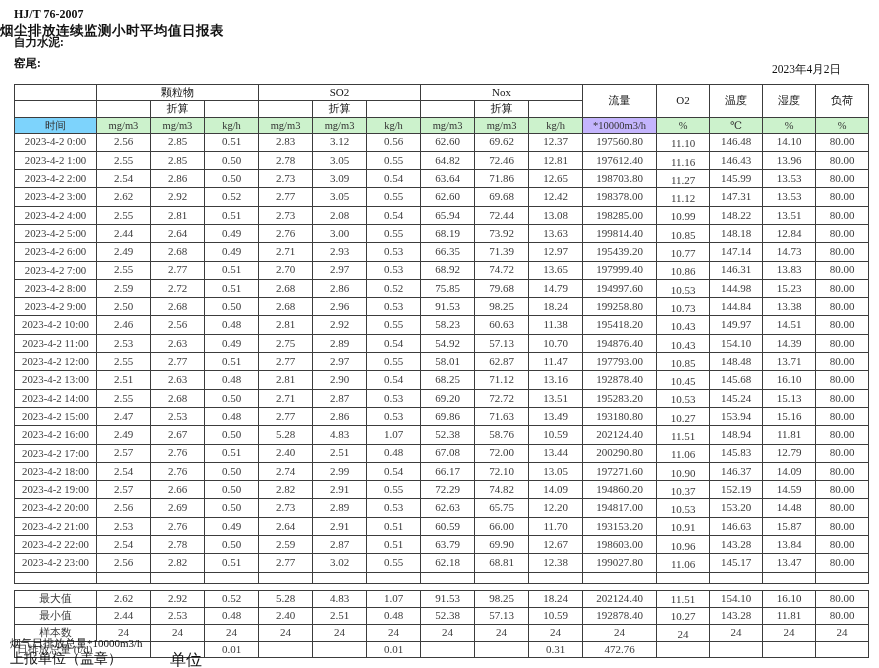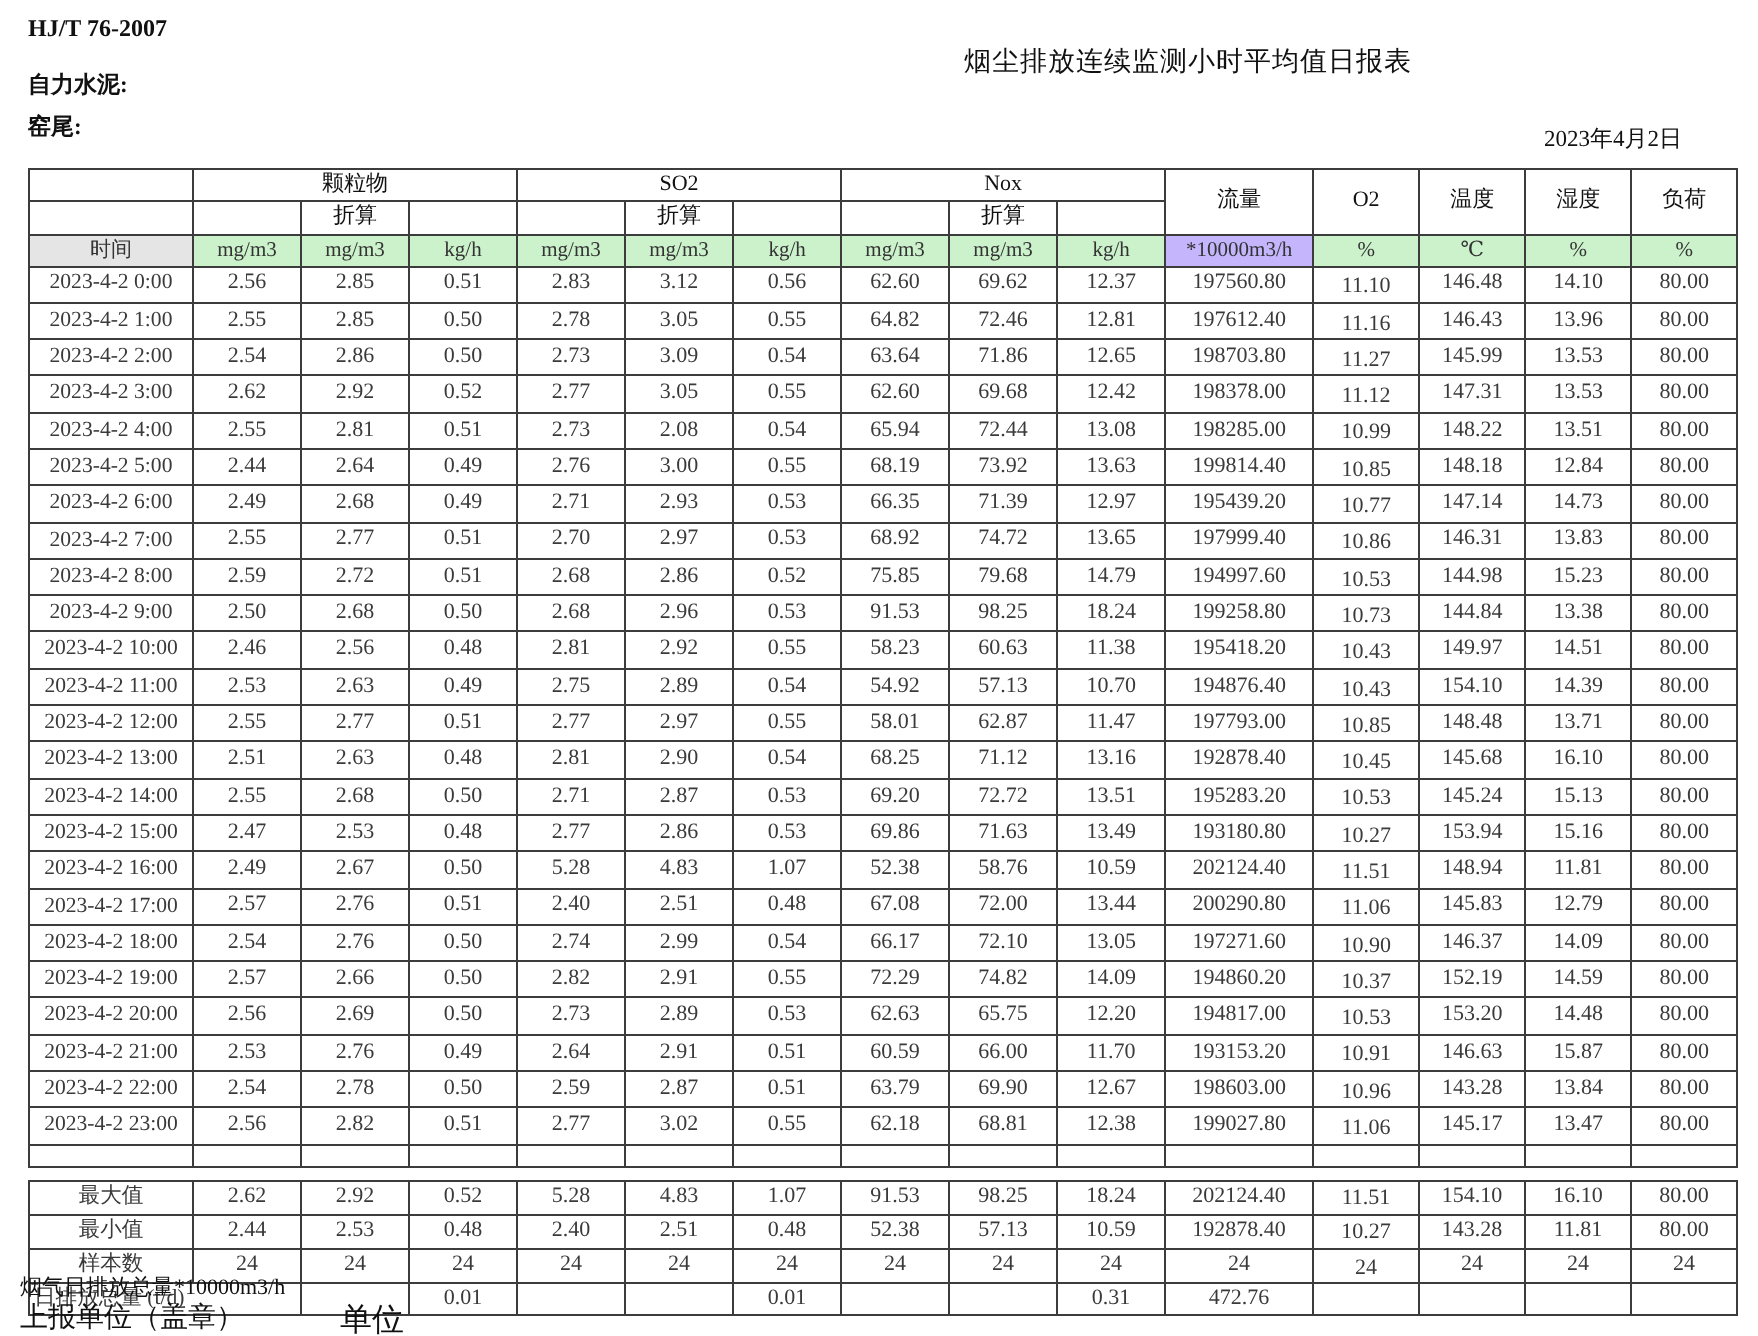--- a/index.html
+++ b/index.html
@@ -2,21 +2,21 @@
 <html><head>
 <meta charset="utf-8">
 <style>
   html,body { margin:0; padding:0; }
   body {
     width:879px; height:668px; background:#ffffff; position:relative;
     font-family:"Liberation Serif","DejaVu Serif",serif; color:#222;
     overflow:hidden;
   }
   .standard { position:absolute; left:14px; top:7px; font-weight:bold; font-size:12px; color:#111; }
-  .title    { position:absolute; left:0; top:22px; width:706px; text-align:right; font-weight:normal; font-size:13.5px; color:#111; letter-spacing:0.5px; }
+  .title    { position:absolute; left:0; top:22px; width:706px; text-align:left; font-weight:bold; font-size:13.5px; color:#111; letter-spacing:0.5px; }
   .company  { position:absolute; left:14px; top:35px; font-weight:bold; font-size:11.5px; color:#111; }
   .location { position:absolute; left:14px; top:56px; font-weight:bold; font-size:11.5px; color:#111; }
   .date     { position:absolute; top:62px; right:38px; font-size:11.5px; color:#111; }
 
   .tablewrap { position:absolute; left:14px; top:84px; }
   table { border-collapse:collapse; table-layout:fixed; width:854px; }
   td,th {
     border:1px solid #3c3c3c; padding:0; margin:0;
     font-size:11px; font-weight:normal; text-align:center;
     white-space:nowrap; overflow:hidden; line-height:1.05;
@@ -84,21 +84,21 @@
         <th>折算</th>
         <th></th>
         <th></th>
         <th>折算</th>
         <th></th>
         <th></th>
         <th>折算</th>
         <th></th>
       </tr>
       <tr class="units-row">
-        <td style="background: #e5e5e5;">时间</td>
+        <td style="background: #7dd3fc;">时间</td>
         <td style="background: rgb(204, 242, 204);">mg/m3</td>
         <td style="background: rgb(204, 242, 204);">mg/m3</td>
         <td style="background: rgb(204, 242, 204);">kg/h</td>
         <td style="background: rgb(204, 242, 204);">mg/m3</td>
         <td style="background: rgb(204, 242, 204);">mg/m3</td>
         <td style="background: rgb(204, 242, 204);">kg/h</td>
         <td style="background: rgb(204, 242, 204);">mg/m3</td>
         <td style="background: rgb(204, 242, 204);">mg/m3</td>
         <td style="background: rgb(204, 242, 204);">kg/h</td>
         <td style="background: #c4b5fd;">*10000m3/h</td>

